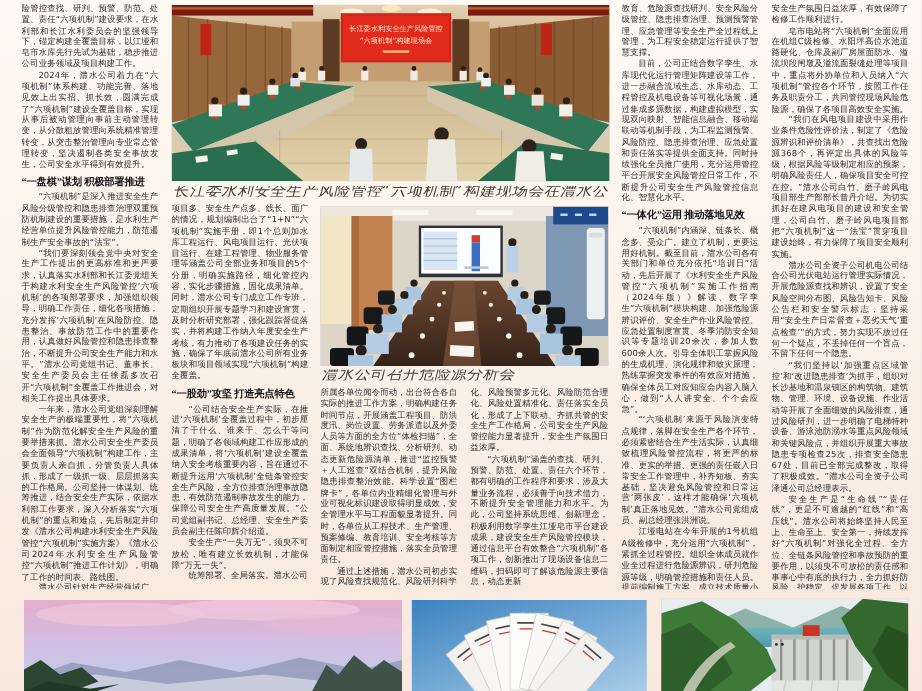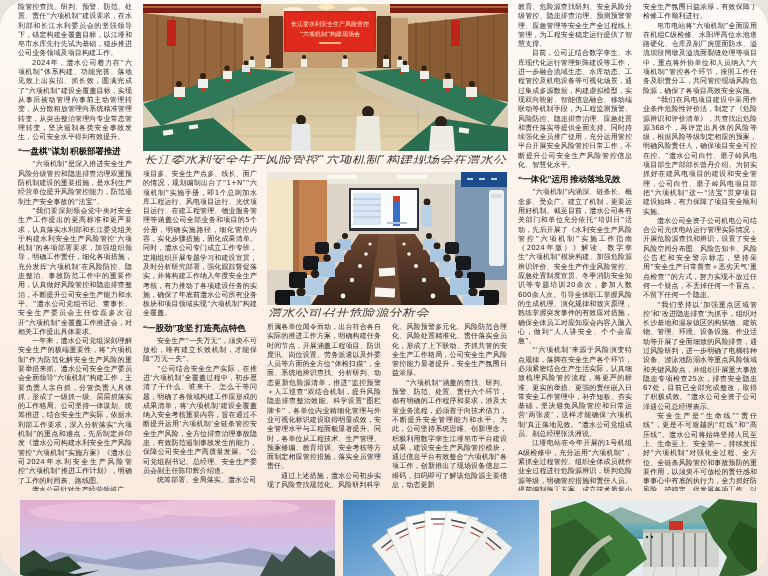--- a/index.html
+++ b/index.html
@@ -1,19 +1,19 @@
 <!DOCTYPE html>
 <html><head>
 <meta charset="utf-8">
 <style>
   html,body{margin:0;padding:0;background:#e9e4dd;}
   .page{
     position:relative;width:768px;height:576px;overflow:hidden;
     background:linear-gradient(180deg,#fefaf3 0%,#fcf3ea 40%,#faece2 75%,#f9e8de 100%);
-    font-family:"DejaVu Sans",sans-serif;color:#2b2b2b;border-radius:29px;
+    font-family:"DejaVu Sans",sans-serif;color:#2b2b2b;
   }
   .tcol{position:absolute;overflow:hidden;text-align:justify;}
   .tcol p{margin:0;font-size:7px;line-height:9.3px;text-indent:2em;letter-spacing:0.1px;}
   .tcol p.cont{text-indent:0;}
   .subhead{margin:4px 0 3px 0;font-size:8.6px;line-height:11px;font-weight:700;color:#121212;text-indent:0;letter-spacing:-0.2px;font-family:Liberation Serif, serif;}
   .photo{position:absolute;overflow:hidden;background:#ccc;}
   .photo svg{display:block;width:100%;height:100%;}
   .caption{position:absolute;font-family:"DejaVu Serif",serif;font-style:italic;font-size:13px;line-height:9px;color:#47403a;letter-spacing:0.4px;white-space:nowrap;overflow:hidden;}
 </style>
 </head>
@@ -176,22 +176,22 @@
         <circle cx="298" cy="118" r="6" fill="#2b2219"></circle>
         <polygon points="286,147 312,147 310,122 288,122" fill="#efede4"></polygon>
       </g>
     </svg>
   </div>
   <div class="caption" style="left:144px;top:155px;width:364px;">长江委水利安全生产风险管控“六项机制”构建现场会在澧水公司召开</div>
 
   <div class="tcol" id="c2" style="left:143px;top:170px;width:114px;height:321px;">
     <p class="cont">项目多、安全生产点多、线长、面广的情况，规划编制出台了“1+N”“六项机制”实施手册，即1个总则加水库工程运行、风电项目运行、光伏项目运行、在建工程管理、物业服务管理等涵盖公司全部业务和项目的5个分册，明确实施路径，细化管控内容，实化步骤措施，固化成果清单。同时，澧水公司专门成立工作专班，定期组织开展专题学习和建设宣贯，及时分析研究部署，强化跟踪督促落实，并将构建工作纳入年度安全生产考核，有力推动了各项建设任务的实施，确保了年底前澧水公司所有业务板块和项目领域实现“六项机制”构建全覆盖。</p>
     <h3 class="subhead">“一股劲”攻坚  打造亮点特色</h3>
+    <p>“公司结合安全生产实际，在推进‘六项机制’全覆盖过程中，初步厘清了干什么、谁来干、怎么干等问题，明确了各领域构建工作应形成的成果清单，将‘六项机制’建设全覆盖纳入安全考核重要内容，旨在通过不断提升运用‘六项机制’全链条管控安全生产风险，全方位排查治理事故隐患，有效防范遏制事故发生的能力，保障公司安全生产高质量发展。”公司党组副书记、总经理、安全生产委员会副主任陈印辉介绍道。</p>
     <p>安全生产“一失万无”，须臾不可放松，唯有建立长效机制，才能保障“万无一失”。</p>
-    <p>“公司结合安全生产实际，在推进‘六项机制’全覆盖过程中，初步厘清了干什么、谁来干、怎么干等问题，明确了各领域构建工作应形成的成果清单，将‘六项机制’建设全覆盖纳入安全考核重要内容，旨在通过不断提升运用‘六项机制’全链条管控安全生产风险，全方位排查治理事故隐患，有效防范遏制事故发生的能力，保障公司安全生产高质量发展。”公司党组副书记、总经理、安全生产委员会副主任陈印辉介绍道。</p>
     <p>统筹部署、全局落实。澧水公司</p>
   </div>
 
   <div class="photo" style="left:267px;top:172px;width:240px;height:133px;">
     <svg viewBox="0 0 240 133" preserveAspectRatio="none">
       <defs>
         <linearGradient id="tbl" x1="0" y1="0" x2="0" y2="1">
           <stop offset="0" stop-color="#6b4630"></stop>
             <stop offset="1" stop-color="#35231a"></stop>
         </linearGradient>

